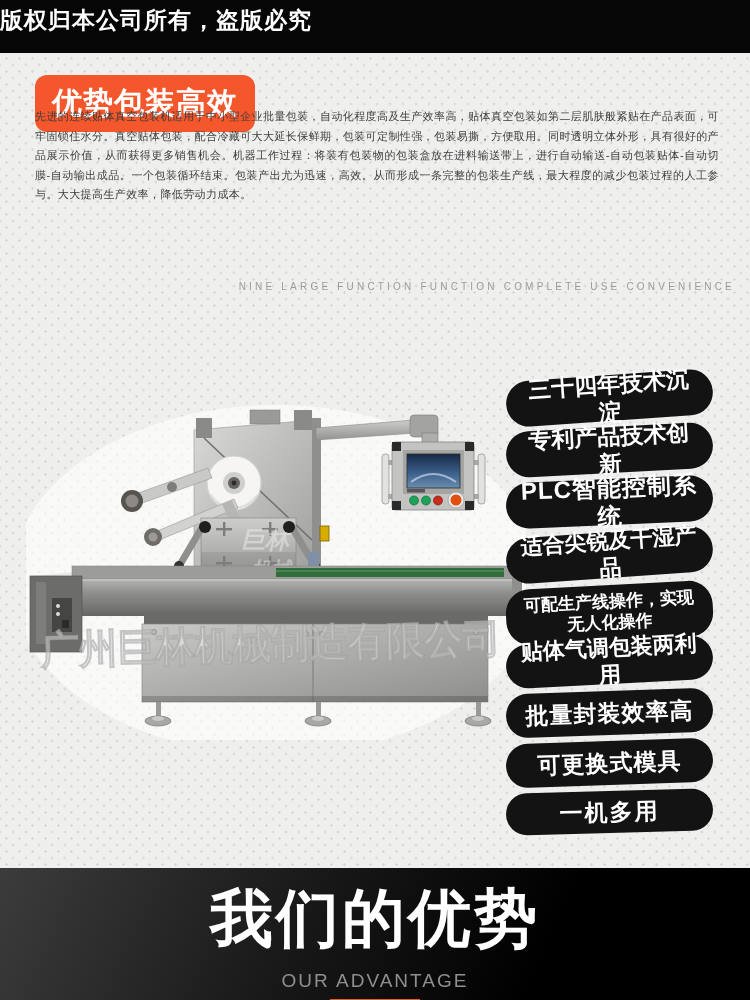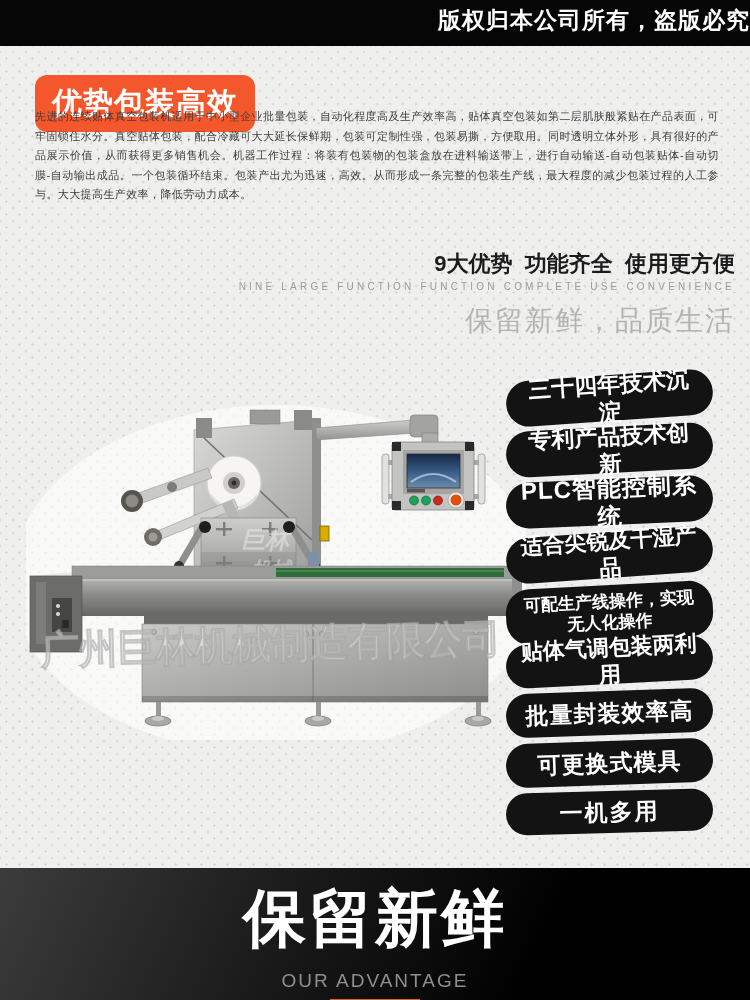--- a/index.html
+++ b/index.html
@@ -7,23 +7,23 @@
     position:relative;width:750px;height:1000px;overflow:hidden;
     font-family:"Liberation Sans","DejaVu Sans",sans-serif;
     background-color:#efefee;
     background-image:
       radial-gradient(circle,#d7d7d5 1.1px,transparent 1.4px),
       radial-gradient(circle,#d7d7d5 1.1px,transparent 1.4px);
     background-size:13px 13px;
     background-position:0 0,6.5px 6.5px;
   }
   .copyright-bar{
-    position:absolute;top:0;left:0;width:750px;height:46px;
+    position:absolute;top:0;left:0;width:750px;height:53px;
     background:#060606;color:#ffffff;font-size:23px;font-weight:bold;
-    text-align:right;line-height:41px;letter-spacing:1px;
+    text-align:left;line-height:41px;letter-spacing:1px;
   }
   .advantage-badge{
     position:absolute;left:35px;top:75px;
     background:#f4572c;color:#ffffff;font-size:30px;font-weight:bold;
     padding:8px 17px;border-radius:12px;letter-spacing:1px;
   }
   .intro-paragraph{
     position:absolute;left:35px;top:107px;width:684px;
     font-size:11px;line-height:19.5px;color:#3c3c3c;
     text-align:justify;letter-spacing:0.4px;margin:0;
@@ -75,23 +75,21 @@
 <body>
 
 <div class="page">
 
   <div class="copyright-bar">版权归本公司所有，盗版必究</div>
 
   <div class="advantage-badge">优势包装高效</div>
 
   <p class="intro-paragraph">先进的连续贴体真空包装机适用于中小型企业批量包装，自动化程度高及生产效率高，贴体真空包装如第二层肌肤般紧贴在产品表面，可牢固锁住水分。真空贴体包装，配合冷藏可大大延长保鲜期，包装可定制性强，包装易撕，方便取用。同时透明立体外形，具有很好的产品展示价值，从而获得更多销售机会。机器工作过程：将装有包装物的包装盒放在进料输送带上，进行自动输送-自动包装贴体-自动切膜-自动输出成品。一个包装循环结束。包装产出尤为迅速，高效。从而形成一条完整的包装生产线，最大程度的减少包装过程的人工参与。大大提高生产效率，降低劳动力成本。</p>
 
-  <div class="headline">9大优势  功能齐全  使用更方便</div>
   <div class="headline-en">NINE LARGE FUNCTION FUNCTION COMPLETE USE CONVENIENCE</div>
-  <div class="tagline">保留新鲜，品质生活</div>
 
   <div class="machine-wrap">
     <svg width="500" height="340" viewBox="0 0 500 340">
       <defs>
         <linearGradient id="steelPanel" x1="0" y1="0" x2="1" y2="1">
           <stop offset="0" stop-color="#d9d9d7"></stop>
             <stop offset="0.55" stop-color="#b9b9b7"></stop>
             <stop offset="1" stop-color="#9e9e9c"></stop>
         </linearGradient>
         <linearGradient id="steelV" x1="0" y1="0" x2="0" y2="1">
@@ -251,19 +249,19 @@
   <div class="feature-pill fp2">专利产品技术创新</div>
   <div class="feature-pill fp3">PLC智能控制系统</div>
   <div class="feature-pill fp4">适合尖锐及干湿产品</div>
   <div class="feature-pill fp5">可配生产线操作，实现无人化操作</div>
   <div class="feature-pill fp6">贴体气调包装两利用</div>
   <div class="feature-pill fp7">批量封装效率高</div>
   <div class="feature-pill fp8">可更换式模具</div>
   <div class="feature-pill fp9">一机多用</div>
 
   <div class="footer">
-    <div class="footer-title">保留新鲜</div>
+    <div class="footer-title">我们的优势</div>
     <div class="footer-subtitle">OUR ADVANTAGE</div>
     <div class="footer-line"></div>
 
   </div>
 
 </div>
 
 </body></html>

